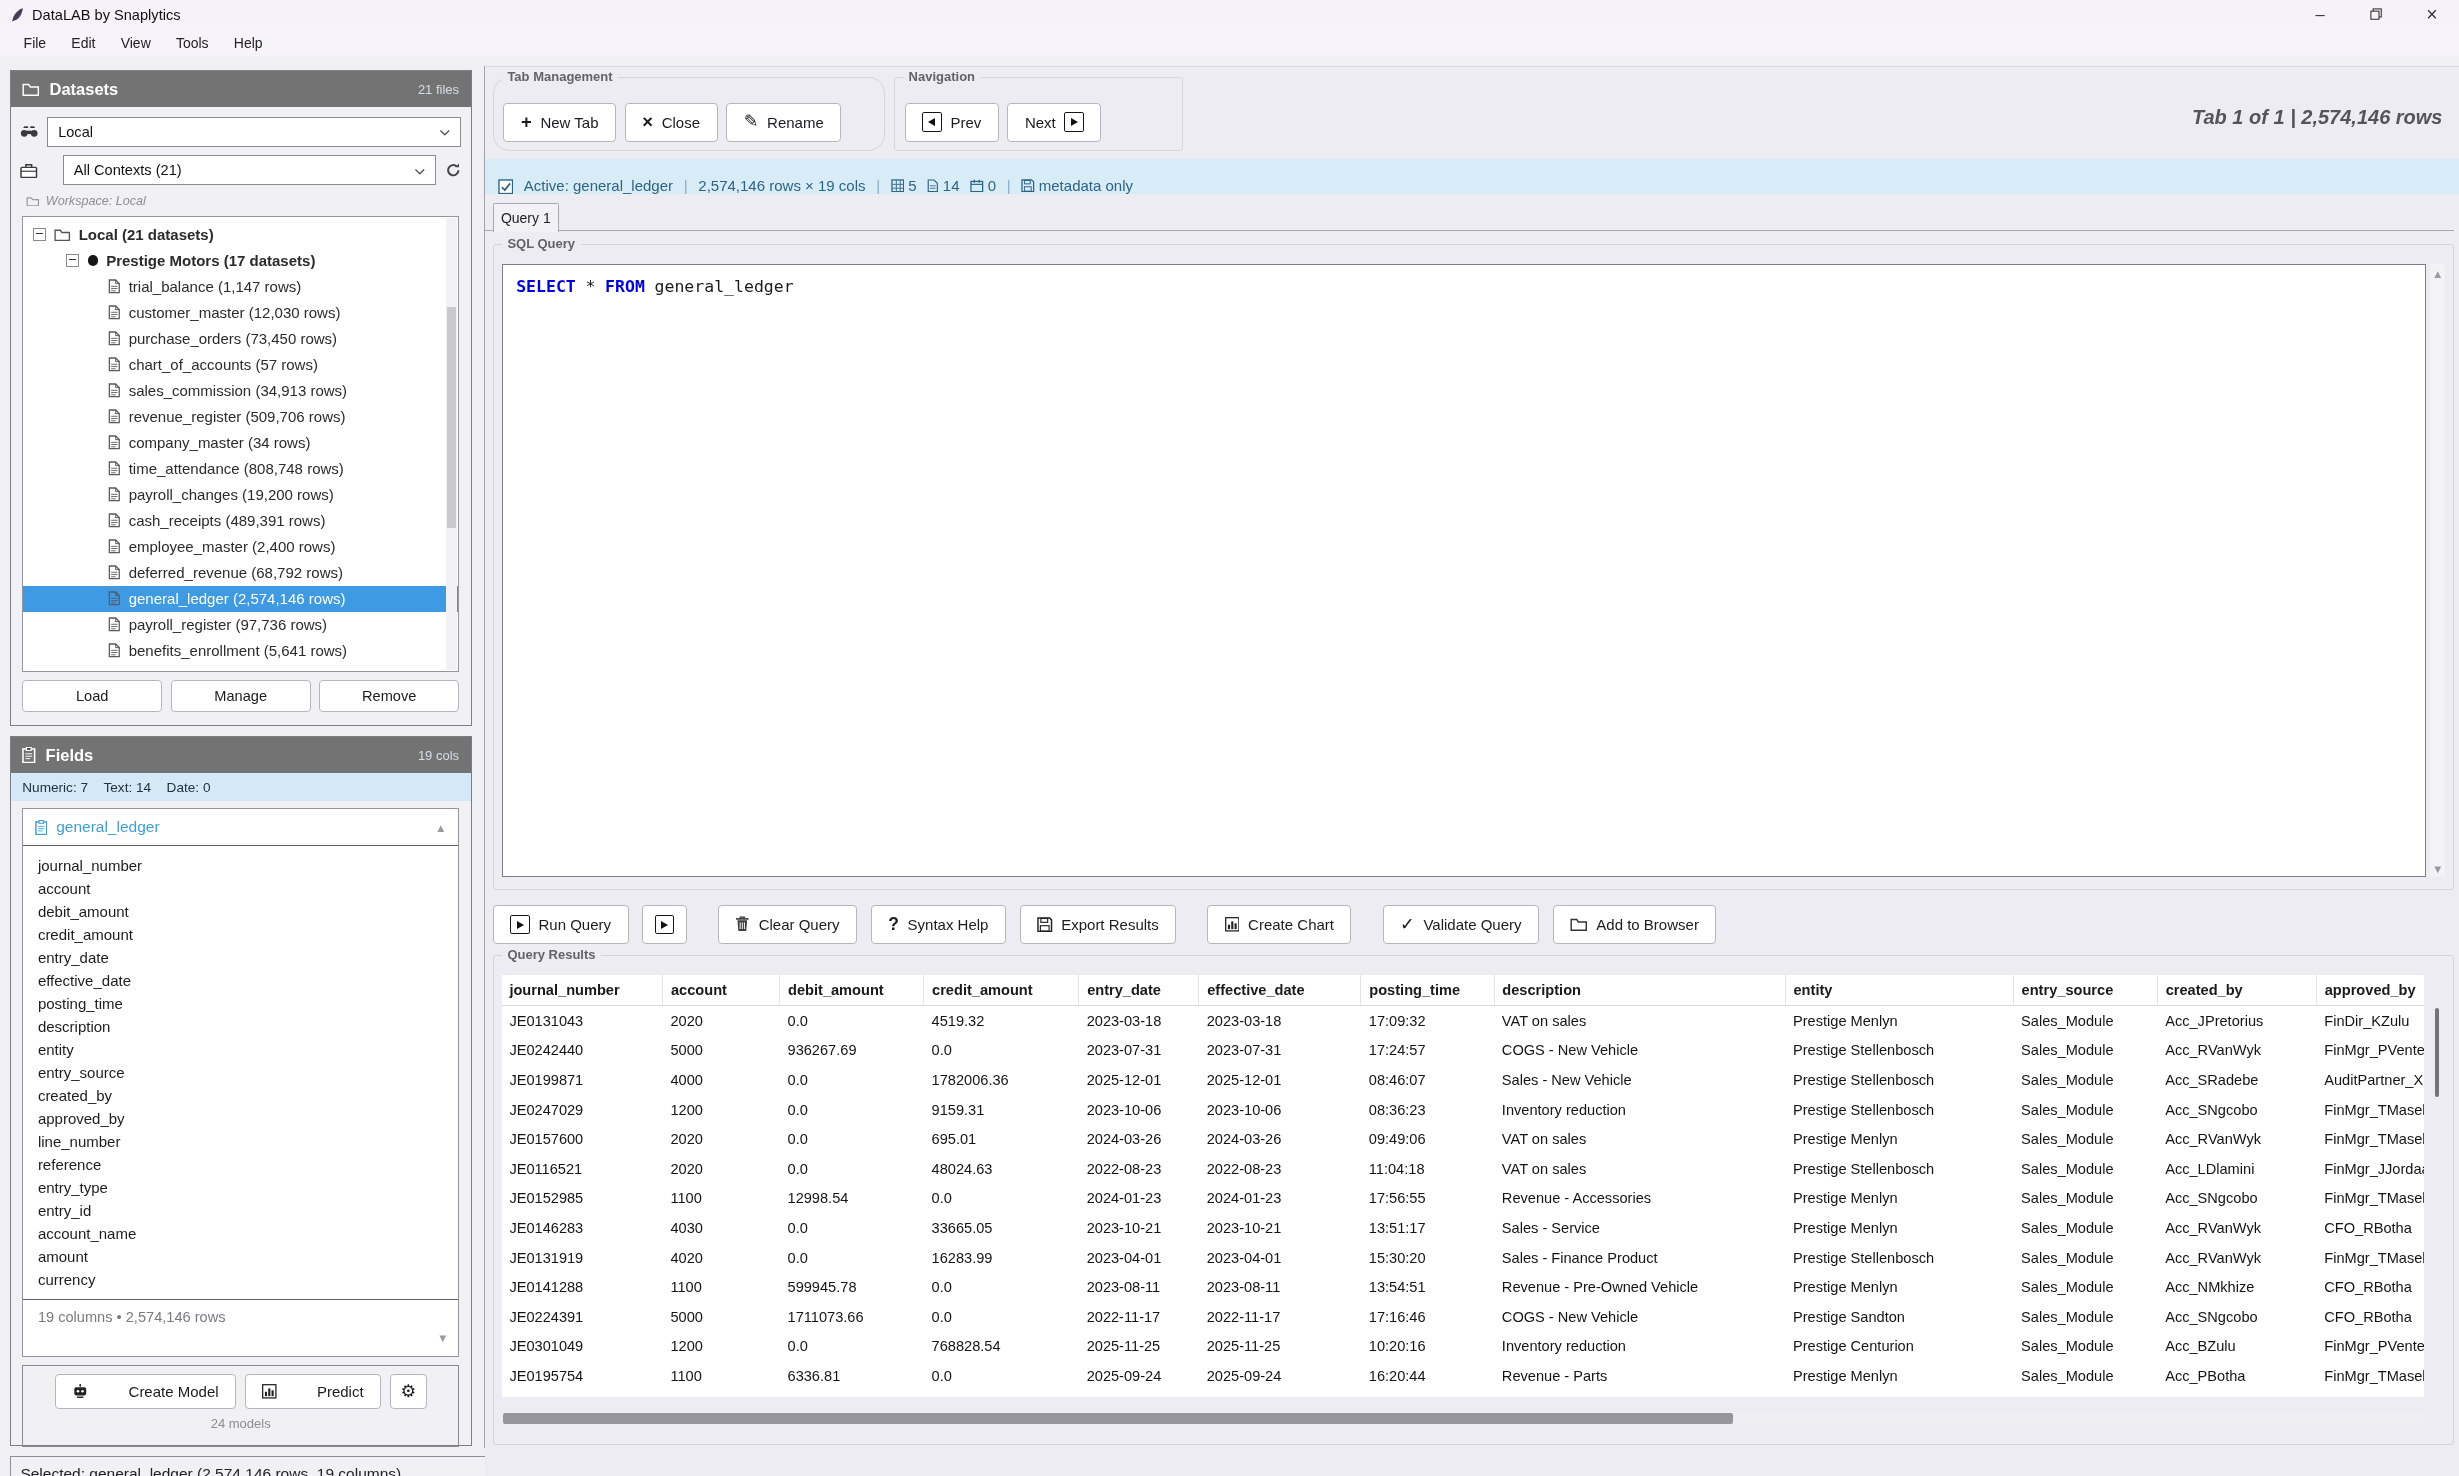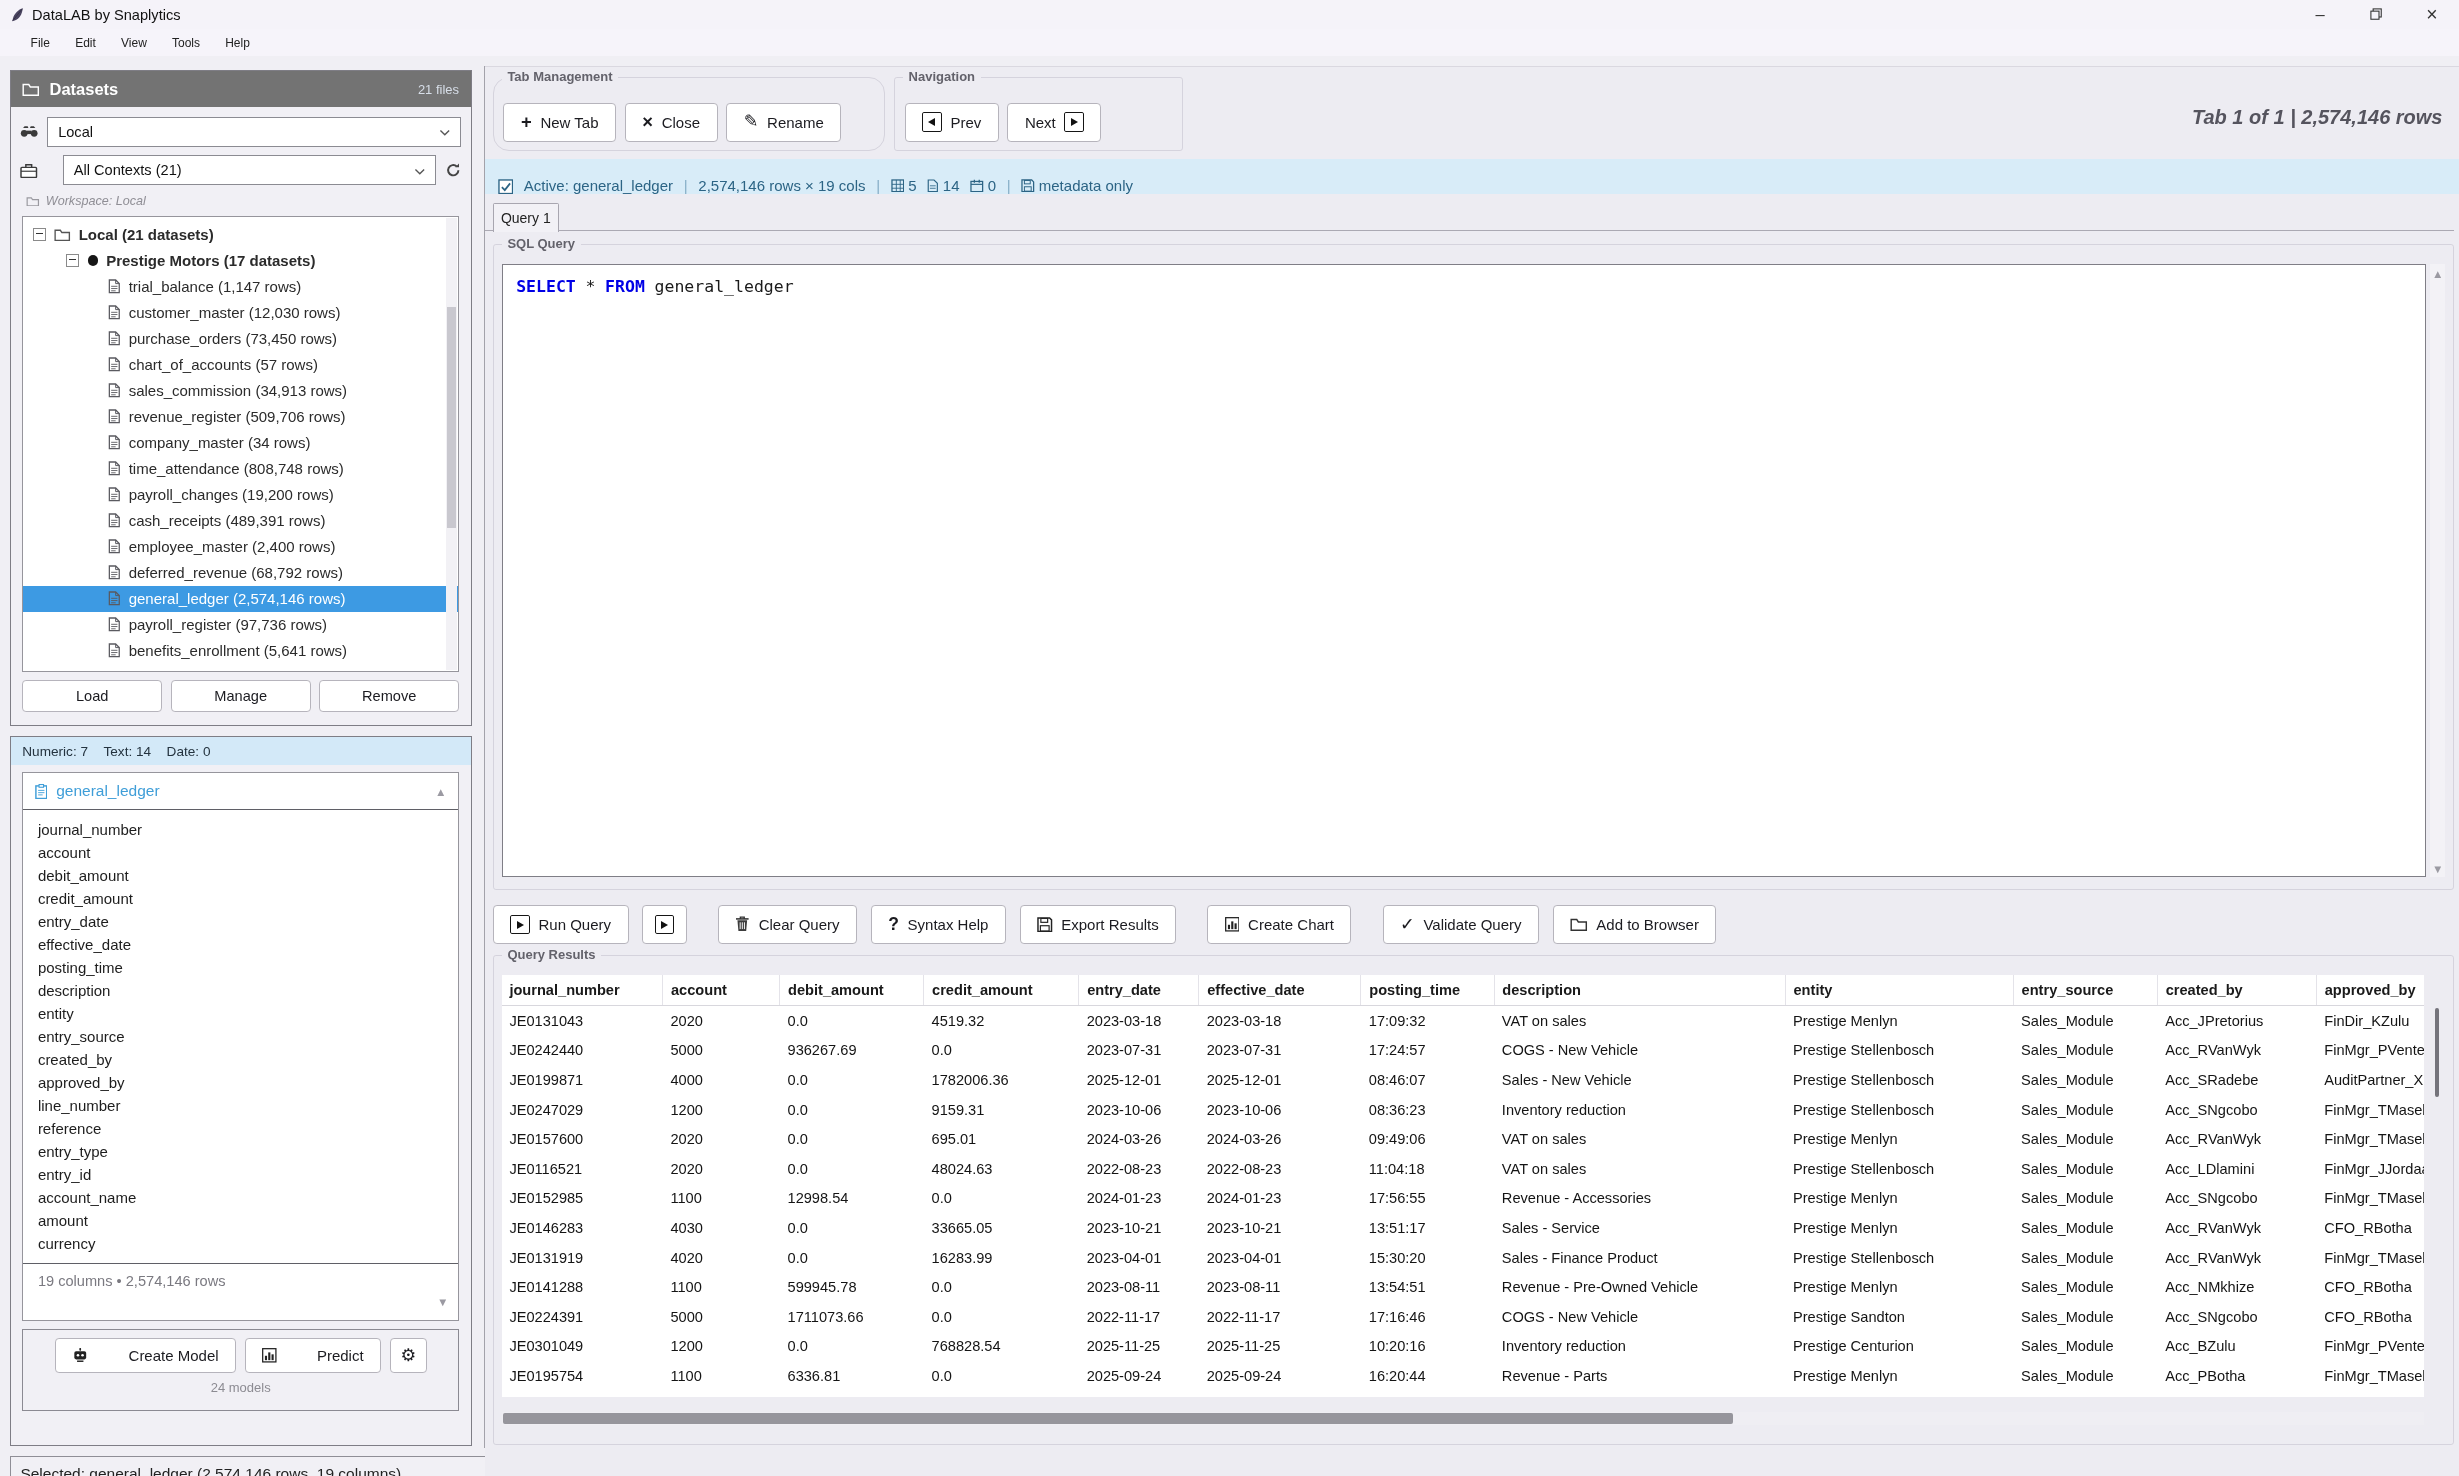--- a/index.html
+++ b/index.html
@@ -6,21 +6,21 @@
     font-family:"Liberation Sans",sans-serif;background:#f0eff4;color:#1a1a1a;}
   .screen{position:absolute;left:0;top:0;width:2460px;height:1477px;overflow:hidden;}
 
   
   .titlebar{position:absolute;left:0;top:0;right:0;height:29px;background:#f5f3f9;
     display:flex;align-items:center;padding-left:9.7px;font-size:14.6px;}
   .app-title{margin-left:7.8px;color:#111;}
   .win-btns{margin-left:auto;display:flex;height:29px;}
   .win-btn{width:56px;display:flex;align-items:center;justify-content:center;color:#333;font-size:16.5px;}
   .menubar{position:absolute;left:0;top:29px;right:0;height:27px;background:#f6f4fa;
-    display:flex;align-items:center;padding-left:18px;font-size:12px;}
+    display:flex;align-items:center;padding-left:11px;font-size:14px;}
   .menu-item{padding:2.9px 12.6px;color:#222;}
 
   
   .panel-head{height:36px;background:#737373;color:#fff;display:flex;align-items:center;
     padding:0 11.6px;font-size:16.5px;font-weight:bold;}
   .panel-badge{margin-left:auto;font-size:13px;font-weight:normal;color:#d7dee8;}
   .btn{display:inline-flex;align-items:center;justify-content:center;gap:8.7px;background:#fff;
     border:1px solid #b6b4bc;border-radius:3.9px;font-size:15px;color:#1b1b20;height:37px;padding:0 16.5px;white-space:nowrap;}
   .btn-sm{height:30px;font-size:14.6px;}
   .combo{background:#fff;border:1px solid #8b8b92;display:flex;align-items:center;
@@ -409,20 +409,31 @@
     </div>
 
     <div class="ds-btns">
       <span class="btn btn-sm">Load</span>
       <span class="btn btn-sm">Manage</span>
       <span class="btn btn-sm">Remove</span>
     </div>
   </div>
 
   <div class="fields-panel">
+    <div class="panel-head">
+      <span class="icon" style="margin-right:9.7px;">
+        <svg width="13.6" height="16.5" viewBox="0 0 14 17">
+            <rect x="1" y="2" width="12" height="14" fill="none" stroke="#fff" stroke-width="1.6"></rect>
+            <rect x="4.5" y="0.5" width="5" height="3" fill="#2c3c4e" stroke="#fff" stroke-width="1.2"></rect>
+            <path d="M3.5 7h7M3.5 9.5h7M3.5 12h5" stroke="#fff" stroke-width="1"></path>
+          </svg>
+      </span>
+      <span>Fields</span>
+      <span class="panel-badge">19 cols</span>
+    </div>
 
     <div class="stats-bar">
 
     <span>Numeric: 7</span>
         <span>Text: 14</span>
         <span>Date: 0</span>
       </div>
 
     <div class="fieldsbox">
       <div class="tname-row">

